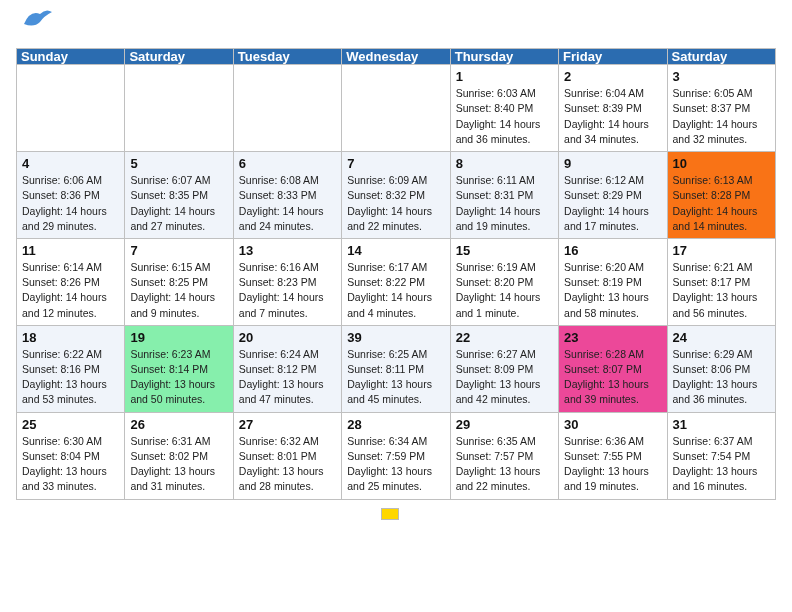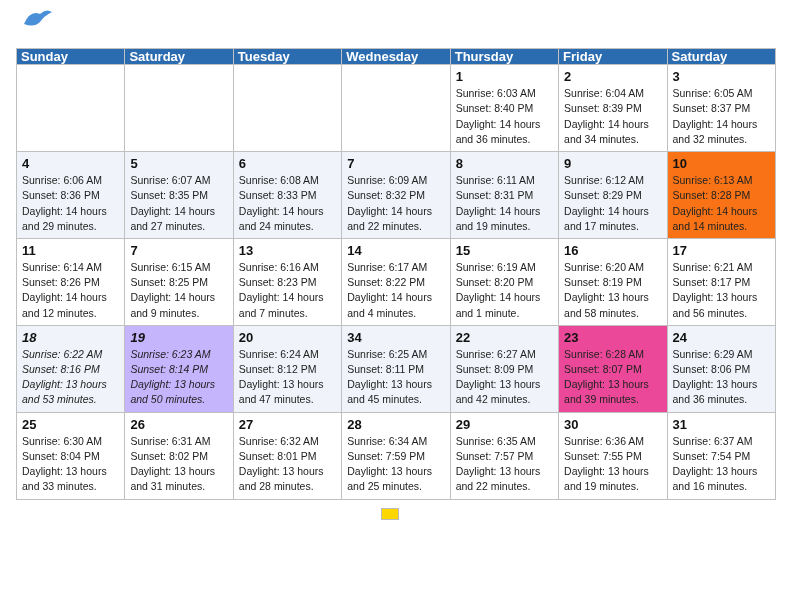--- a/index.html
+++ b/index.html
@@ -211,34 +211,34 @@
         <td>
           <div class="day-num">16</div>
           <div class="day-info">Sunrise: 6:20 AM<br>Sunset: 8:19 PM<br>Daylight: 13 hours and 58 minutes.</div>
         </td>
         <td>
           <div class="day-num">17</div>
           <div class="day-info">Sunrise: 6:21 AM<br>Sunset: 8:17 PM<br>Daylight: 13 hours and 56 minutes.</div>
         </td>
       </tr>
       <tr>
-        <td style="background: rgb(240, 244, 250); font-style: italic;">
+        <td style="background: rgb(240, 244, 250);">
           <div class="day-num">18</div>
           <div class="day-info">Sunrise: 6:22 AM<br>Sunset: 8:16 PM<br>Daylight: 13 hours and 53 minutes.</div>
         </td>
-        <td style="background: #c4b5fd; font-style: italic;">
+        <td style="background: #86efac;">
           <div class="day-num">19</div>
           <div class="day-info">Sunrise: 6:23 AM<br>Sunset: 8:14 PM<br>Daylight: 13 hours and 50 minutes.</div>
         </td>
         <td style="background: rgb(240, 244, 250);">
           <div class="day-num">20</div>
           <div class="day-info">Sunrise: 6:24 AM<br>Sunset: 8:12 PM<br>Daylight: 13 hours and 47 minutes.</div>
         </td>
         <td style="background: rgb(240, 244, 250);">
-          <div class="day-num">34</div>
+          <div class="day-num">39</div>
           <div class="day-info">Sunrise: 6:25 AM<br>Sunset: 8:11 PM<br>Daylight: 13 hours and 45 minutes.</div>
         </td>
         <td style="background: rgb(240, 244, 250);">
           <div class="day-num">22</div>
           <div class="day-info">Sunrise: 6:27 AM<br>Sunset: 8:09 PM<br>Daylight: 13 hours and 42 minutes.</div>
         </td>
         <td style="background: #ec4899;">
           <div class="day-num">23</div>
           <div class="day-info">Sunrise: 6:28 AM<br>Sunset: 8:07 PM<br>Daylight: 13 hours and 39 minutes.</div>
         </td>

